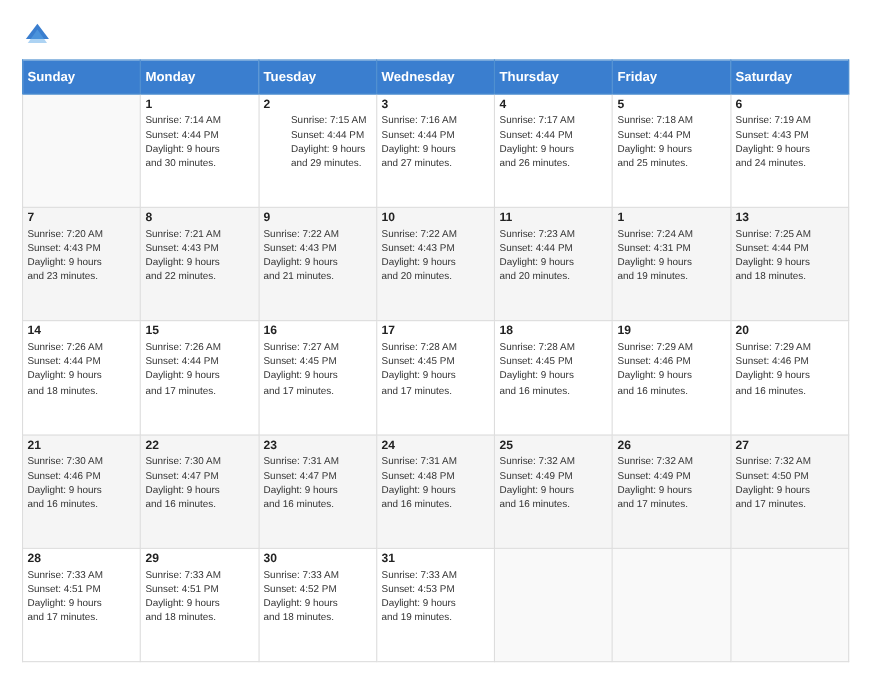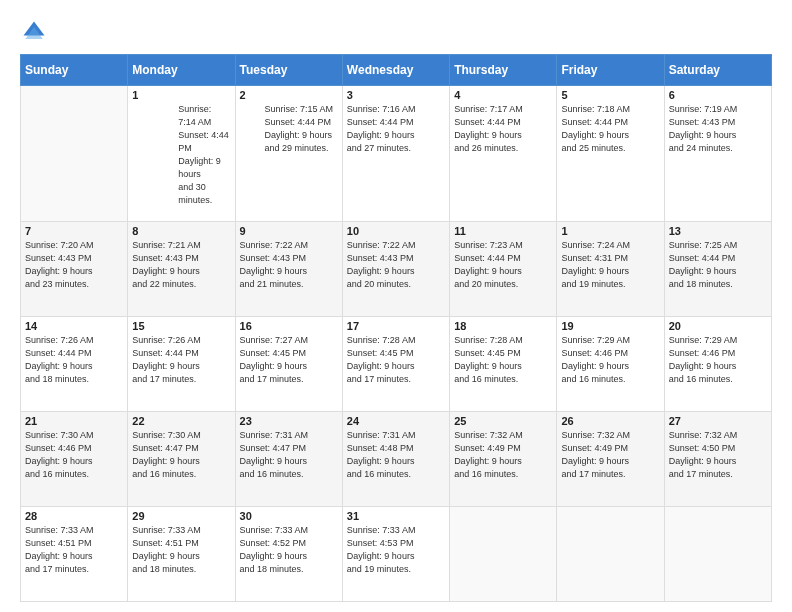--- a/index.html
+++ b/index.html
@@ -139,21 +139,21 @@
           <th>Thursday</th>
           <th>Friday</th>
           <th>Saturday</th>
         </tr>
     </thead>
     <tbody id="calendar-body">
         <tr>
           <td class="empty"></td>
           <td>
             <span class="day-num">1</span>
-            <div class="day-info" style="white-space: pre-line; margin-left: 46px;">Sunrise: 7:14 AM
+            <div class="day-info" style="white-space: pre-line;">Sunrise: 7:14 AM
 Sunset: 4:44 PM
 Daylight: 9 hours
 and 30 minutes.</div>
           </td>
           <td>
             <span class="day-num">2</span>
             <div class="day-info" style="white-space: pre-line; margin-left: 25px;">Sunrise: 7:15 AM
 Sunset: 4:44 PM
 Daylight: 9 hours
 and 29 minutes.</div>

